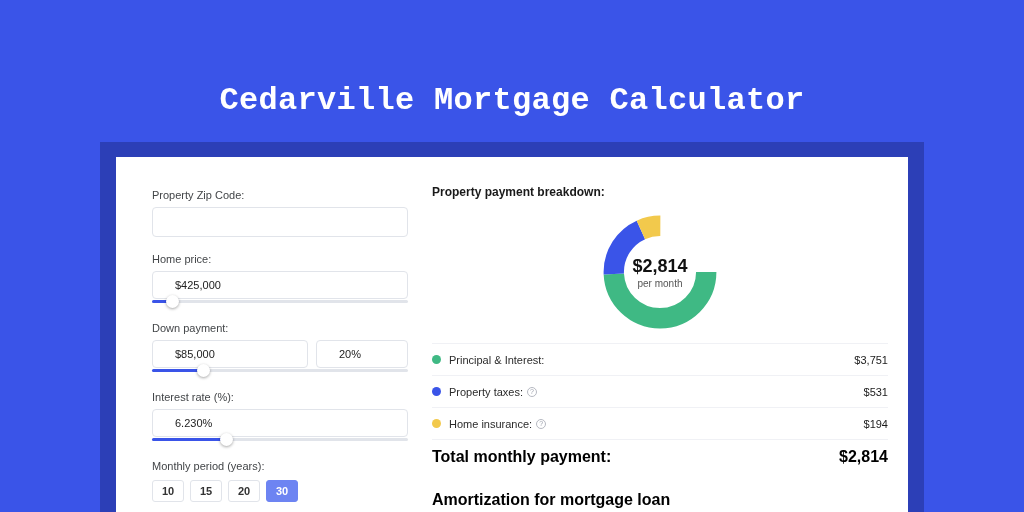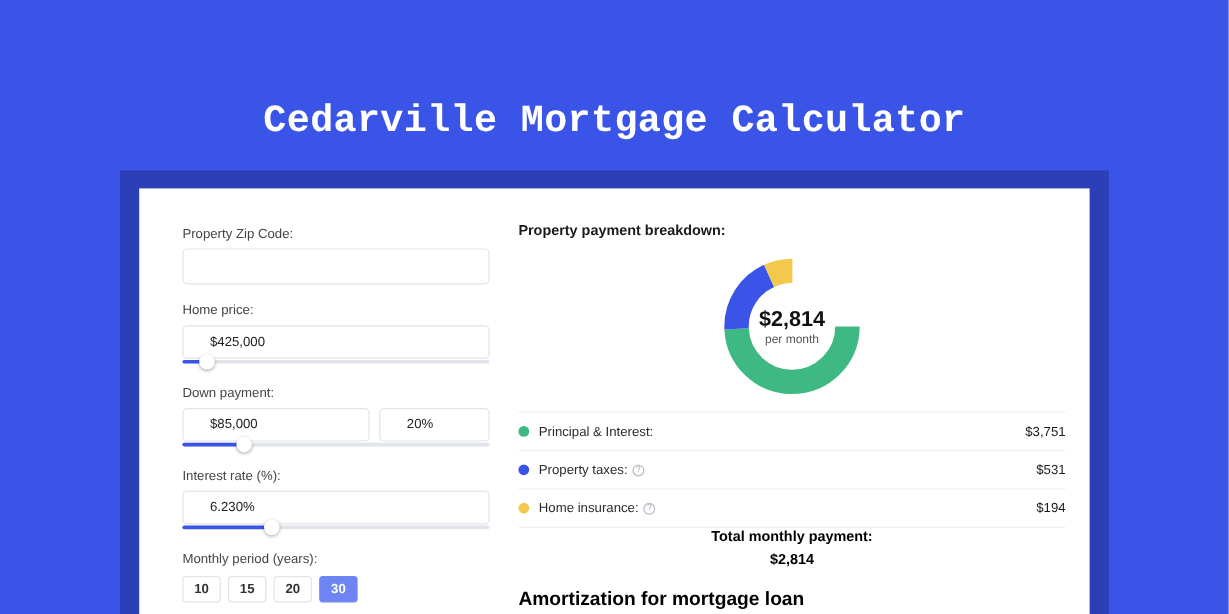--- a/index.html
+++ b/index.html
@@ -163,22 +163,21 @@
     color: #9da1ad;
     font-size: 7px; line-height: 8px;
     display: inline-flex; align-items: center; justify-content: center;
   }
   .legend-val { font-size: 11px; color: #1a1a1a; }
   .total-row {
     display: flex; justify-content: space-between;
     border-top: 1px solid #f0f1f5;
     height: 34px; align-items: center;
     font-weight: 700;
-    font-size: 12px;
-    flex-direction: column;
+    font-size: 16px;
   }
   .amort-section { margin-top: 18px; }
   .amort-title { font-size: 16px; font-weight: 700; margin-bottom: 8px; }
 </style>
 </head>
 <body>
 
 <div class="page-bg">
   <div class="page-title">Cedarville Mortgage Calculator</div>
   <div class="shadow-band"></div>

